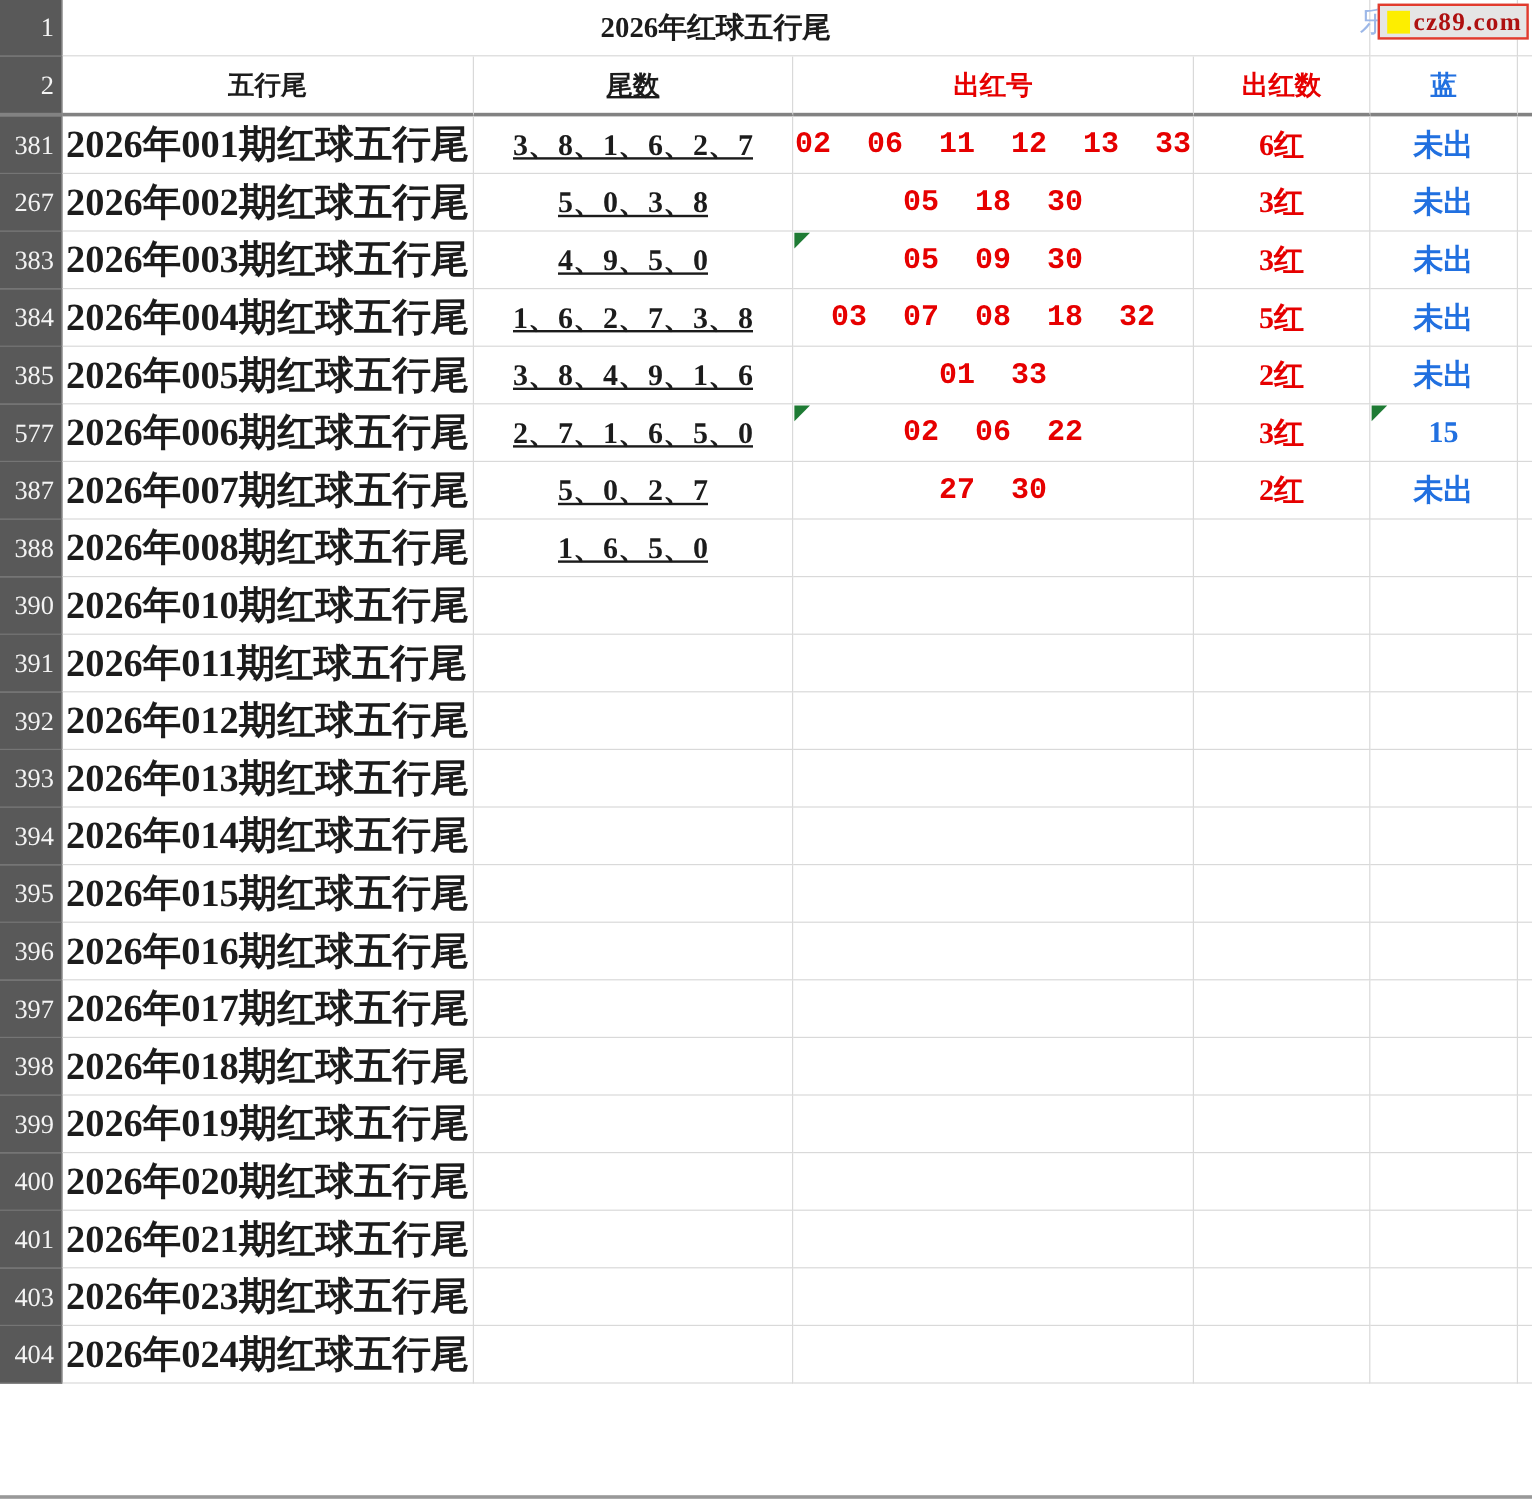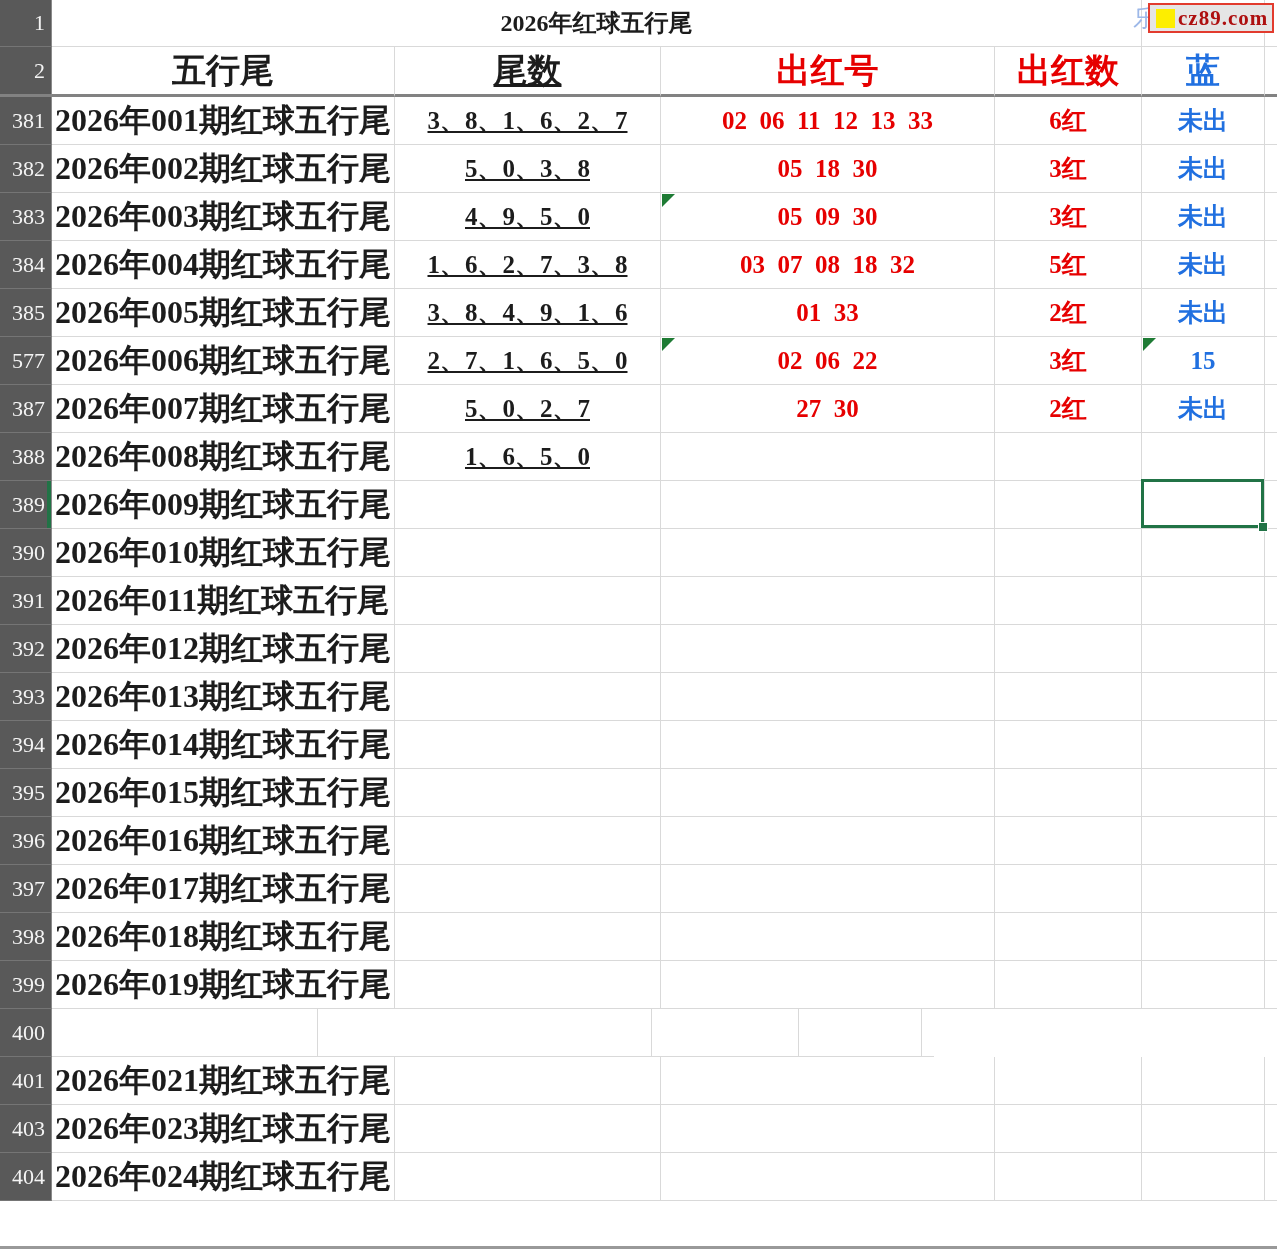--- a/index.html
+++ b/index.html
@@ -14,41 +14,41 @@
     box-sizing:border-box;position:relative;
     border-right:1px solid #d9d9d9;border-bottom:1px solid #d9d9d9;
     display:flex;align-items:center;justify-content:center;
     font-weight:700;color:#1c1c1c;font-size:25px;
     white-space:nowrap;overflow:visible;
   }
   
   .rowhdr{width:52px;}
   .c1{width:343px;}
   .c2{width:266px;text-decoration:underline;}
-  .c3{width:334px;}
+  .c3{width:334px;font-family:Liberation Mono, monospace;}
   .c4{width:147px;}
   .c5{width:123px;}
   .c6{width:12px;border-right:none;}
   
   .r1 .cell{height:47px;}
   .r2 .cell{height:50px;border-bottom:3px solid #828282;}
   .drow .cell{height:48px;}
   
   .rowhdr{
     background:#595959;color:#f4f4f4;font-weight:400;font-size:22px;
     justify-content:flex-end;padding-right:6px;
     border-right:1px solid #8a8a8a;border-bottom:1px solid #757575;
   }
   .r2 .rowhdr{border-bottom:3px solid #828282;}
   
   .title-cell{width:1090px;font-size:24px;}
   
   .red{color:#e60000;}
   .blue{color:#2170e0;}
-  .hdr{font-size:34px;}
+  .hdr{font-size:22px;}
   
   .drow .c1{justify-content:flex-start;padding-left:3px;font-size:32px;}
   .pre{white-space:pre;}
   
   .has-tri::before{
     content:"";position:absolute;left:1px;top:1px;width:0;height:0;
     border-top:13px solid #1e7b34;border-right:13px solid transparent;
   }
   
   .selected::after{
@@ -104,21 +104,21 @@
       <div class="row drow">
       <div class="cell rowhdr">381</div>
       <div class="cell c1">2026年001期红球五行尾</div>
       <div class="cell c2">3、8、1、6、2、7</div>
       <div class="cell c3 red pre">02  06  11  12  13  33</div>
       <div class="cell c4 red">6红</div>
       <div class="cell c5 blue">未出</div>
       <div class="cell c6"></div>
     </div>
       <div class="row drow">
-      <div class="cell rowhdr">382</div>
+      <div class="cell rowhdr">267</div>
       <div class="cell c1">2026年002期红球五行尾</div>
       <div class="cell c2">5、0、3、8</div>
       <div class="cell c3 red pre">05  18  30</div>
       <div class="cell c4 red">3红</div>
       <div class="cell c5 blue">未出</div>
       <div class="cell c6"></div>
     </div>
       <div class="row drow">
       <div class="cell rowhdr">383</div>
       <div class="cell c1">2026年003期红球五行尾</div>
@@ -167,29 +167,20 @@
       <div class="row drow">
       <div class="cell rowhdr">388</div>
       <div class="cell c1">2026年008期红球五行尾</div>
       <div class="cell c2">1、6、5、0</div>
       <div class="cell c3 red pre"></div>
       <div class="cell c4 red"></div>
       <div class="cell c5 blue"></div>
       <div class="cell c6"></div>
     </div>
       <div class="row drow">
-      <div class="cell rowhdr sel-hdr">389</div>
-      <div class="cell c1">2026年009期红球五行尾</div>
-      <div class="cell c2"></div>
-      <div class="cell c3 red pre"></div>
-      <div class="cell c4 red"></div>
-      <div class="cell c5 blue selected"></div>
-      <div class="cell c6"></div>
-    </div>
-      <div class="row drow">
       <div class="cell rowhdr">390</div>
       <div class="cell c1">2026年010期红球五行尾</div>
       <div class="cell c2"></div>
       <div class="cell c3 red pre"></div>
       <div class="cell c4 red"></div>
       <div class="cell c5 blue"></div>
       <div class="cell c6"></div>
     </div>
       <div class="row drow">
       <div class="cell rowhdr">391</div>
@@ -267,20 +258,21 @@
       <div class="cell rowhdr">399</div>
       <div class="cell c1">2026年019期红球五行尾</div>
       <div class="cell c2"></div>
       <div class="cell c3 red pre"></div>
       <div class="cell c4 red"></div>
       <div class="cell c5 blue"></div>
       <div class="cell c6"></div>
     </div>
       <div class="row drow">
       <div class="cell rowhdr">400</div>
+      <div class="cell c1">2026年020期红球五行尾</div>
       <div class="cell c2"></div>
       <div class="cell c3 red pre"></div>
       <div class="cell c4 red"></div>
       <div class="cell c5 blue"></div>
       <div class="cell c6"></div>
     </div>
       <div class="row drow">
       <div class="cell rowhdr">401</div>
       <div class="cell c1">2026年021期红球五行尾</div>
       <div class="cell c2"></div>

